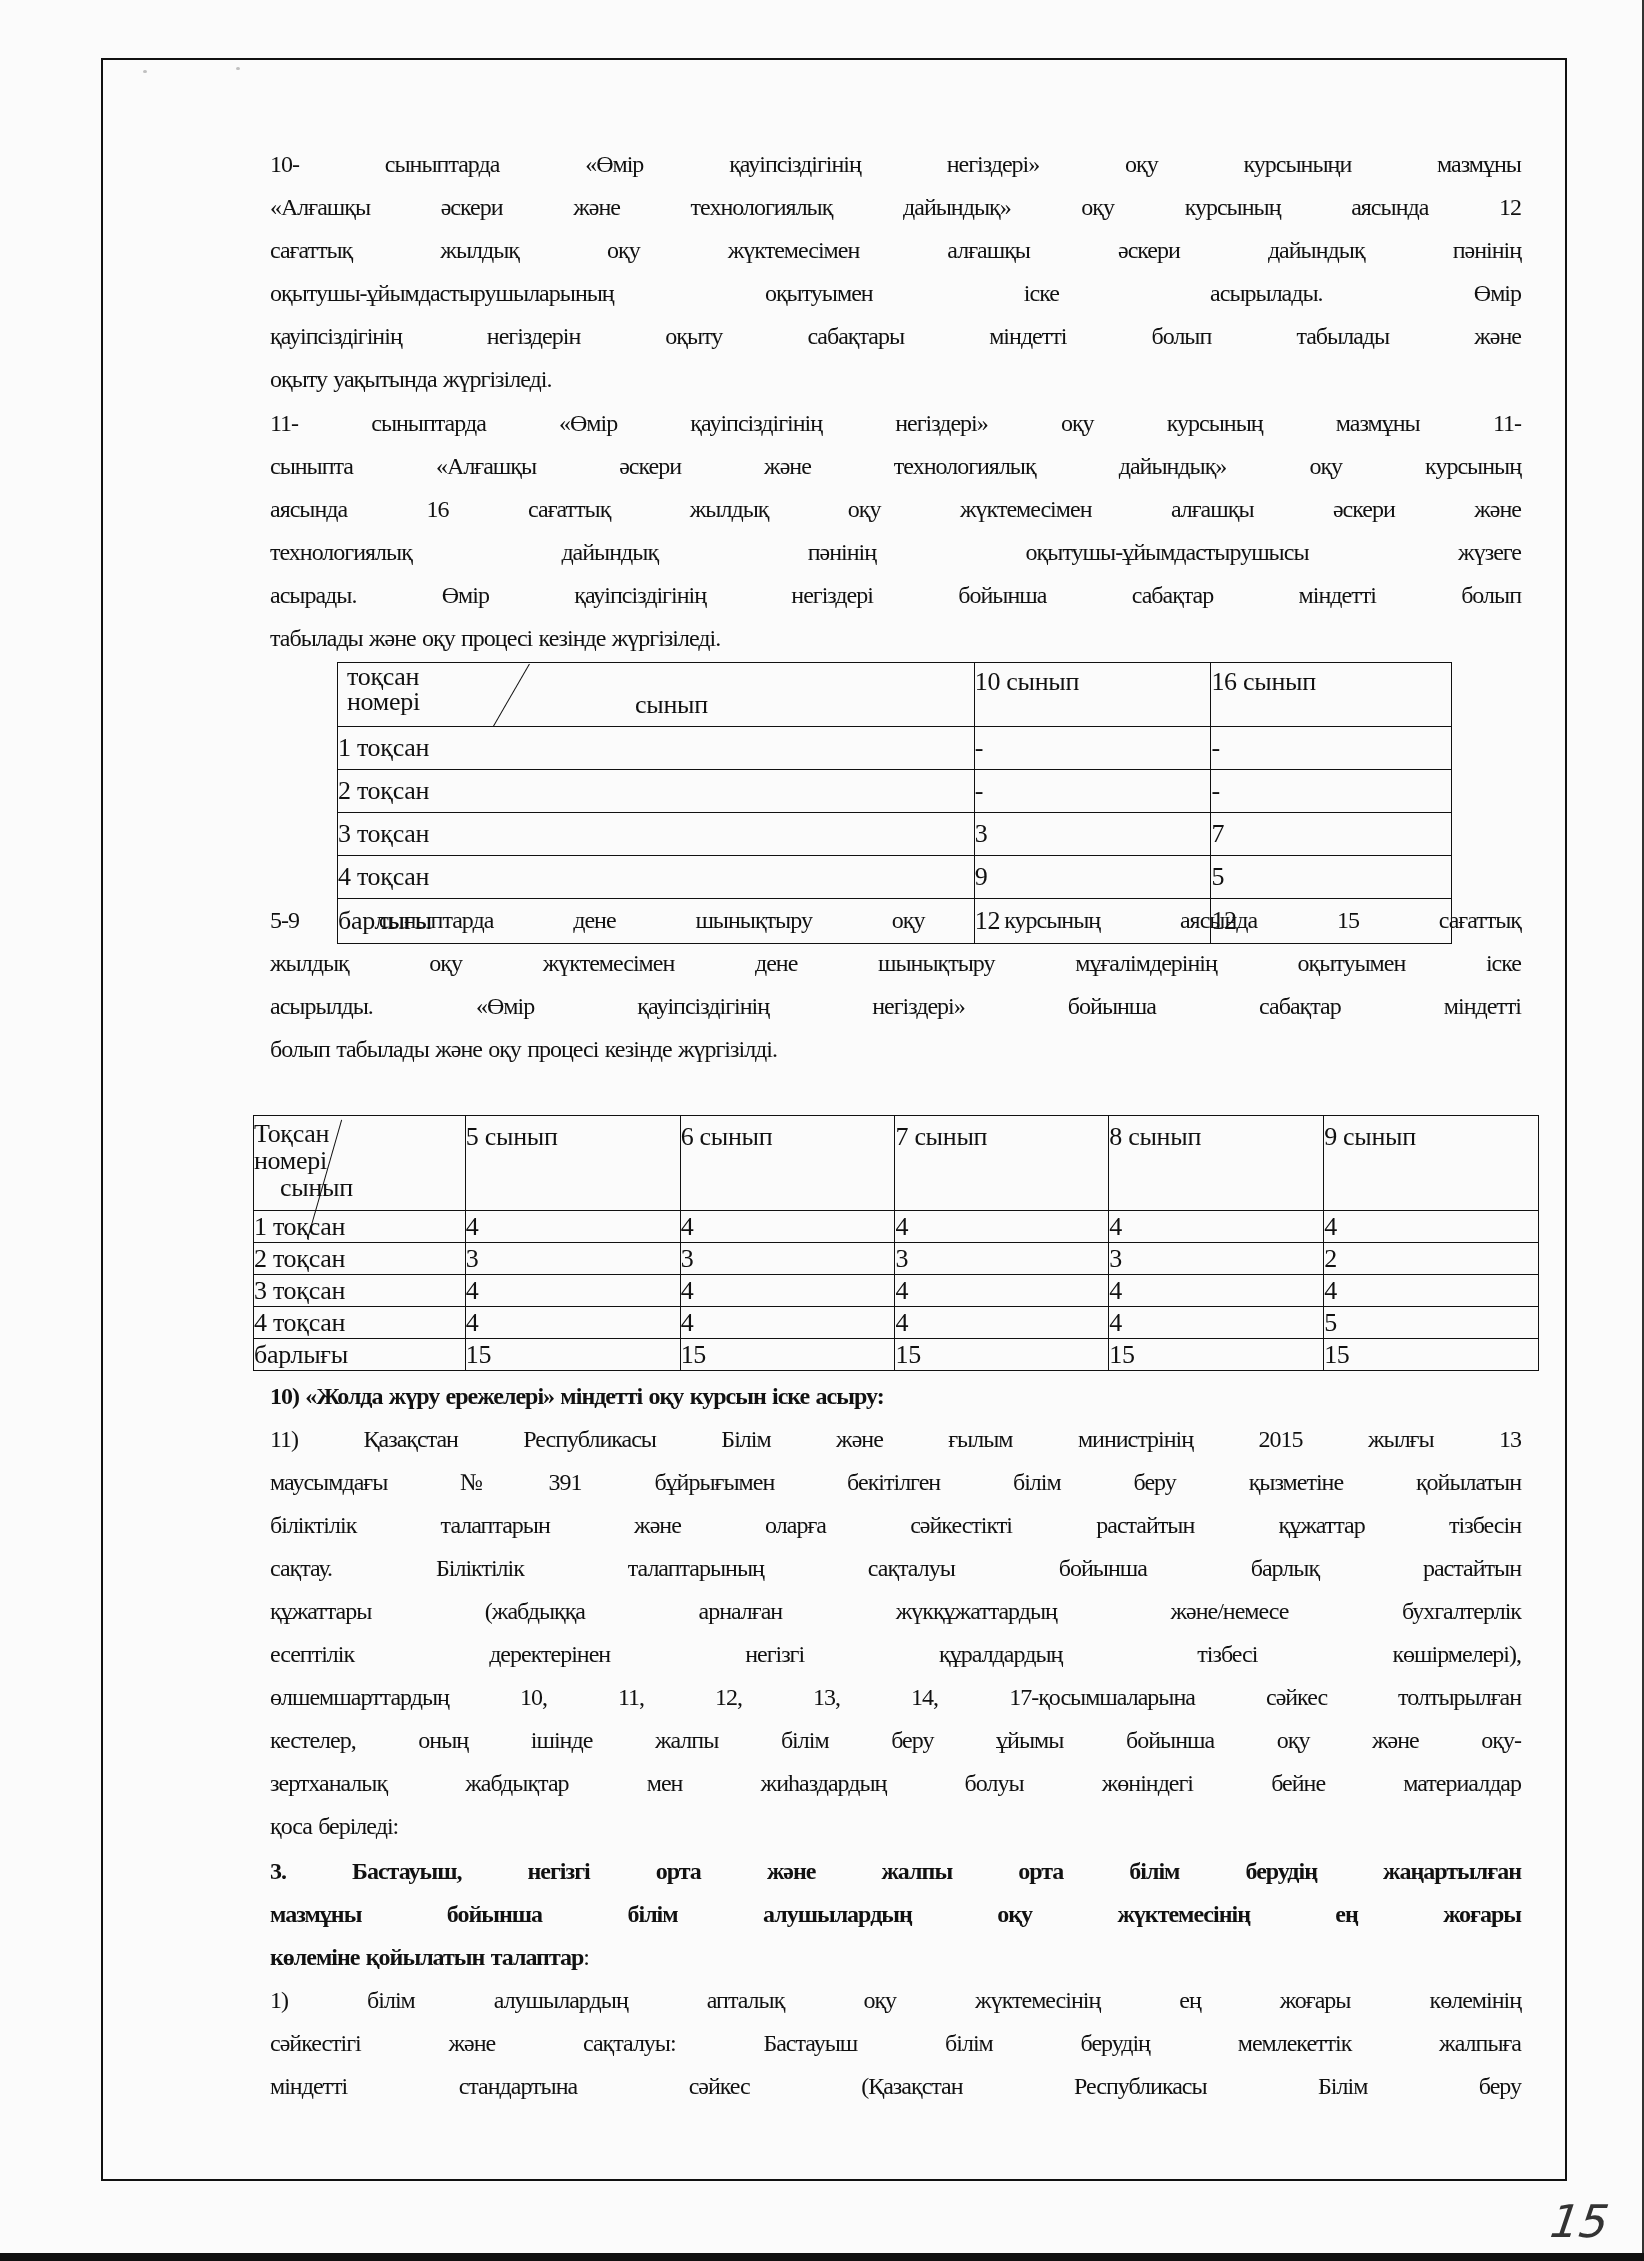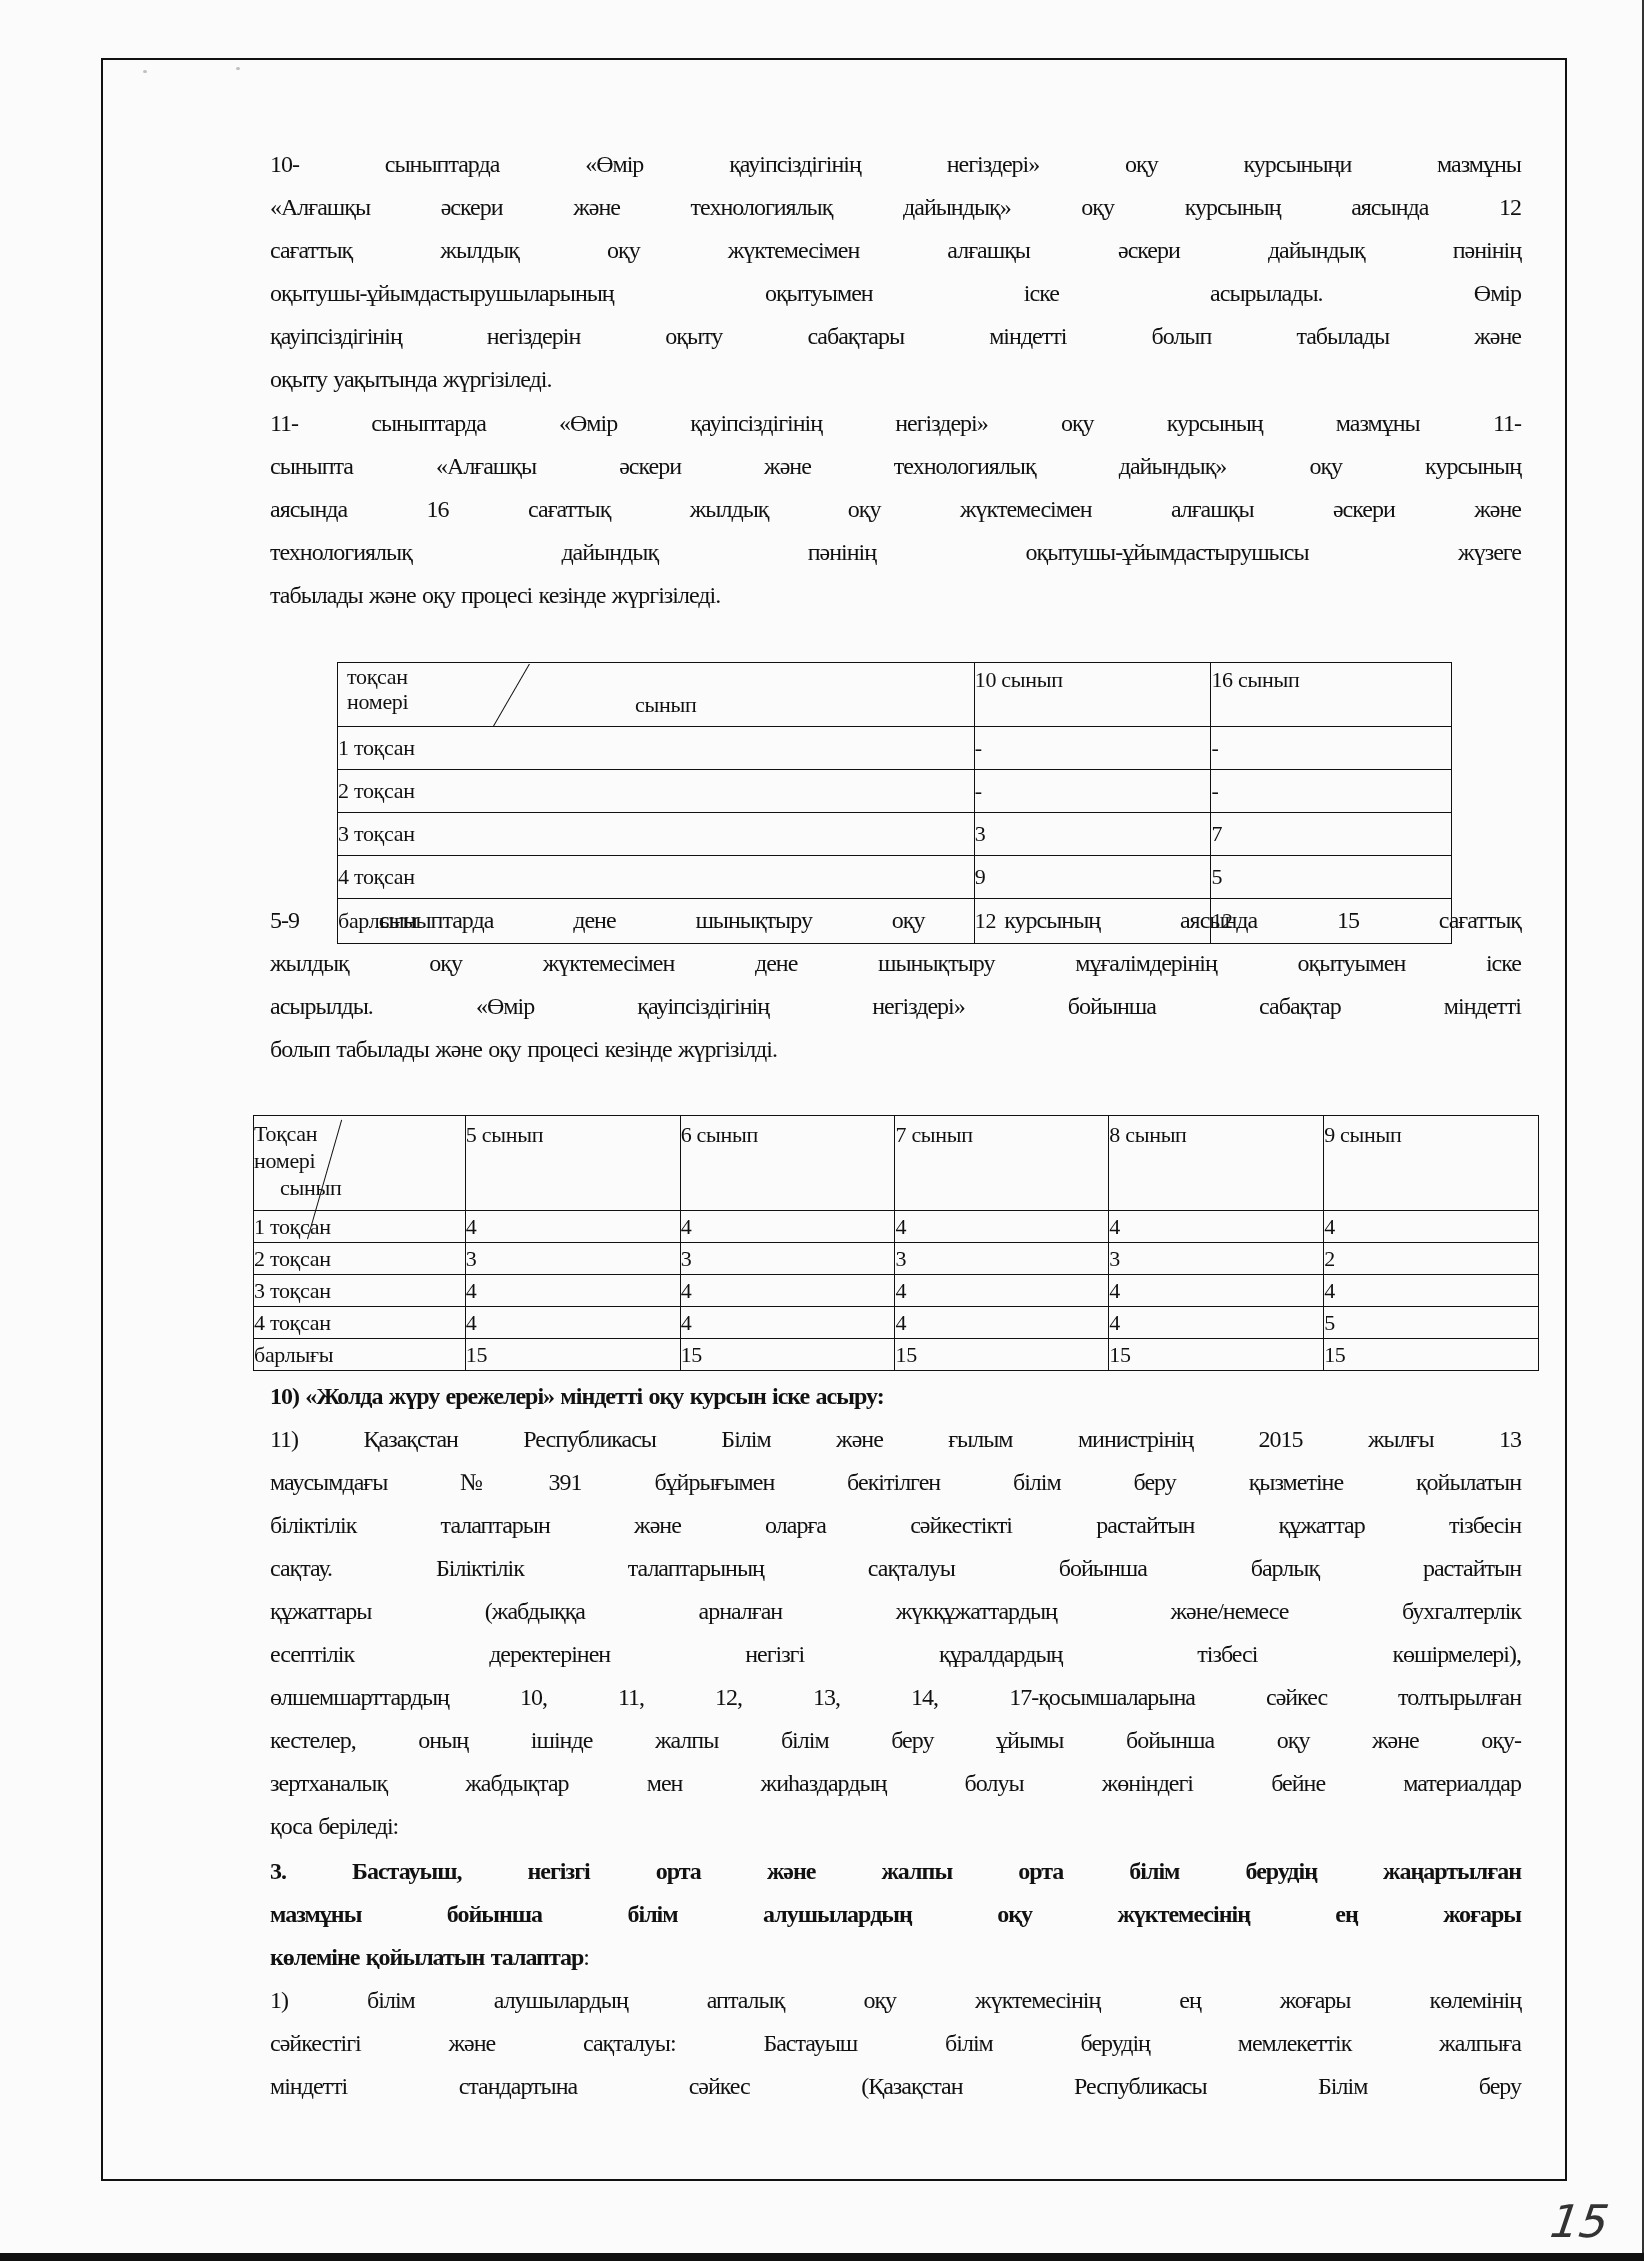--- a/index.html
+++ b/index.html
@@ -18,21 +18,21 @@
   .para {
     position:absolute; left:270px; width:1251px;
     font-size:24px; line-height:43px; text-align:justify;
     text-align-last:left; letter-spacing:-1px; word-spacing:1.3px;
   }
   .para .l { display:block; text-align:justify; text-align-last:justify; white-space:nowrap; }
   .para .l.last { text-align-last:left; }
   .bold { font-weight:bold; }
   .ital { }
 
-  table.t { position:absolute; border-collapse:collapse; font-size:22px; letter-spacing:-0.3px;font-family:Liberation Serif, serif; }
+  table.t { position:absolute; border-collapse:collapse; font-size:26px; letter-spacing:-0.3px;font-family:Liberation Serif, serif; }
   table.t td { border:1.9px solid #111; padding:0; text-align:left; vertical-align:middle; }
   .diag-line { position:absolute; background:#111; height:1.3px; transform-origin:0 0; }
 
   .page-num {
     position:absolute; left:1551px; top:2195px; font-size:45px; font-style:italic;
     font-family:"DejaVu Sans", sans-serif; color:#333; font-weight:200; transform:skewX(-8deg);
   }
 </style>
 </head>
 <body>
@@ -50,20 +50,21 @@
   <span class="l">оқытушы-ұйымдастырушыларының оқытуымен іске асырылады. Өмір</span>
   <span class="l">қауіпсіздігінің негіздерін оқыту сабақтары міндетті болып табылады және</span>
   <span class="l last">оқыту уақытында жүргізіледі.</span>
 </div>
 
 <div class="para" style="top:402px;">
   <span class="l">11- сыныптарда «Өмір қауіпсіздігінің негіздері» оқу курсының мазмұны 11-</span>
   <span class="l">сыныпта «Алғашқы әскери және технологиялық дайындық» оқу курсының</span>
   <span class="l">аясында 16 сағаттық жылдық оқу жүктемесімен алғашқы әскери және</span>
   <span class="l">технологиялық дайындық пәнінің оқытушы-ұйымдастырушысы жүзеге</span>
+  <span class="l">асырады. Өмір қауіпсіздігінің негіздері бойынша сабақтар міндетті болып</span>
   <span class="l last">табылады және оқу процесі кезінде жүргізіледі.</span>
 </div>
 
 <table class="t" style="left:337px; top:662px; width:1115px;">
   <colgroup>
       <col style="width:638px">
       <col style="width:237px">
       <col style="width:241px">
     </colgroup>
   <tbody>

